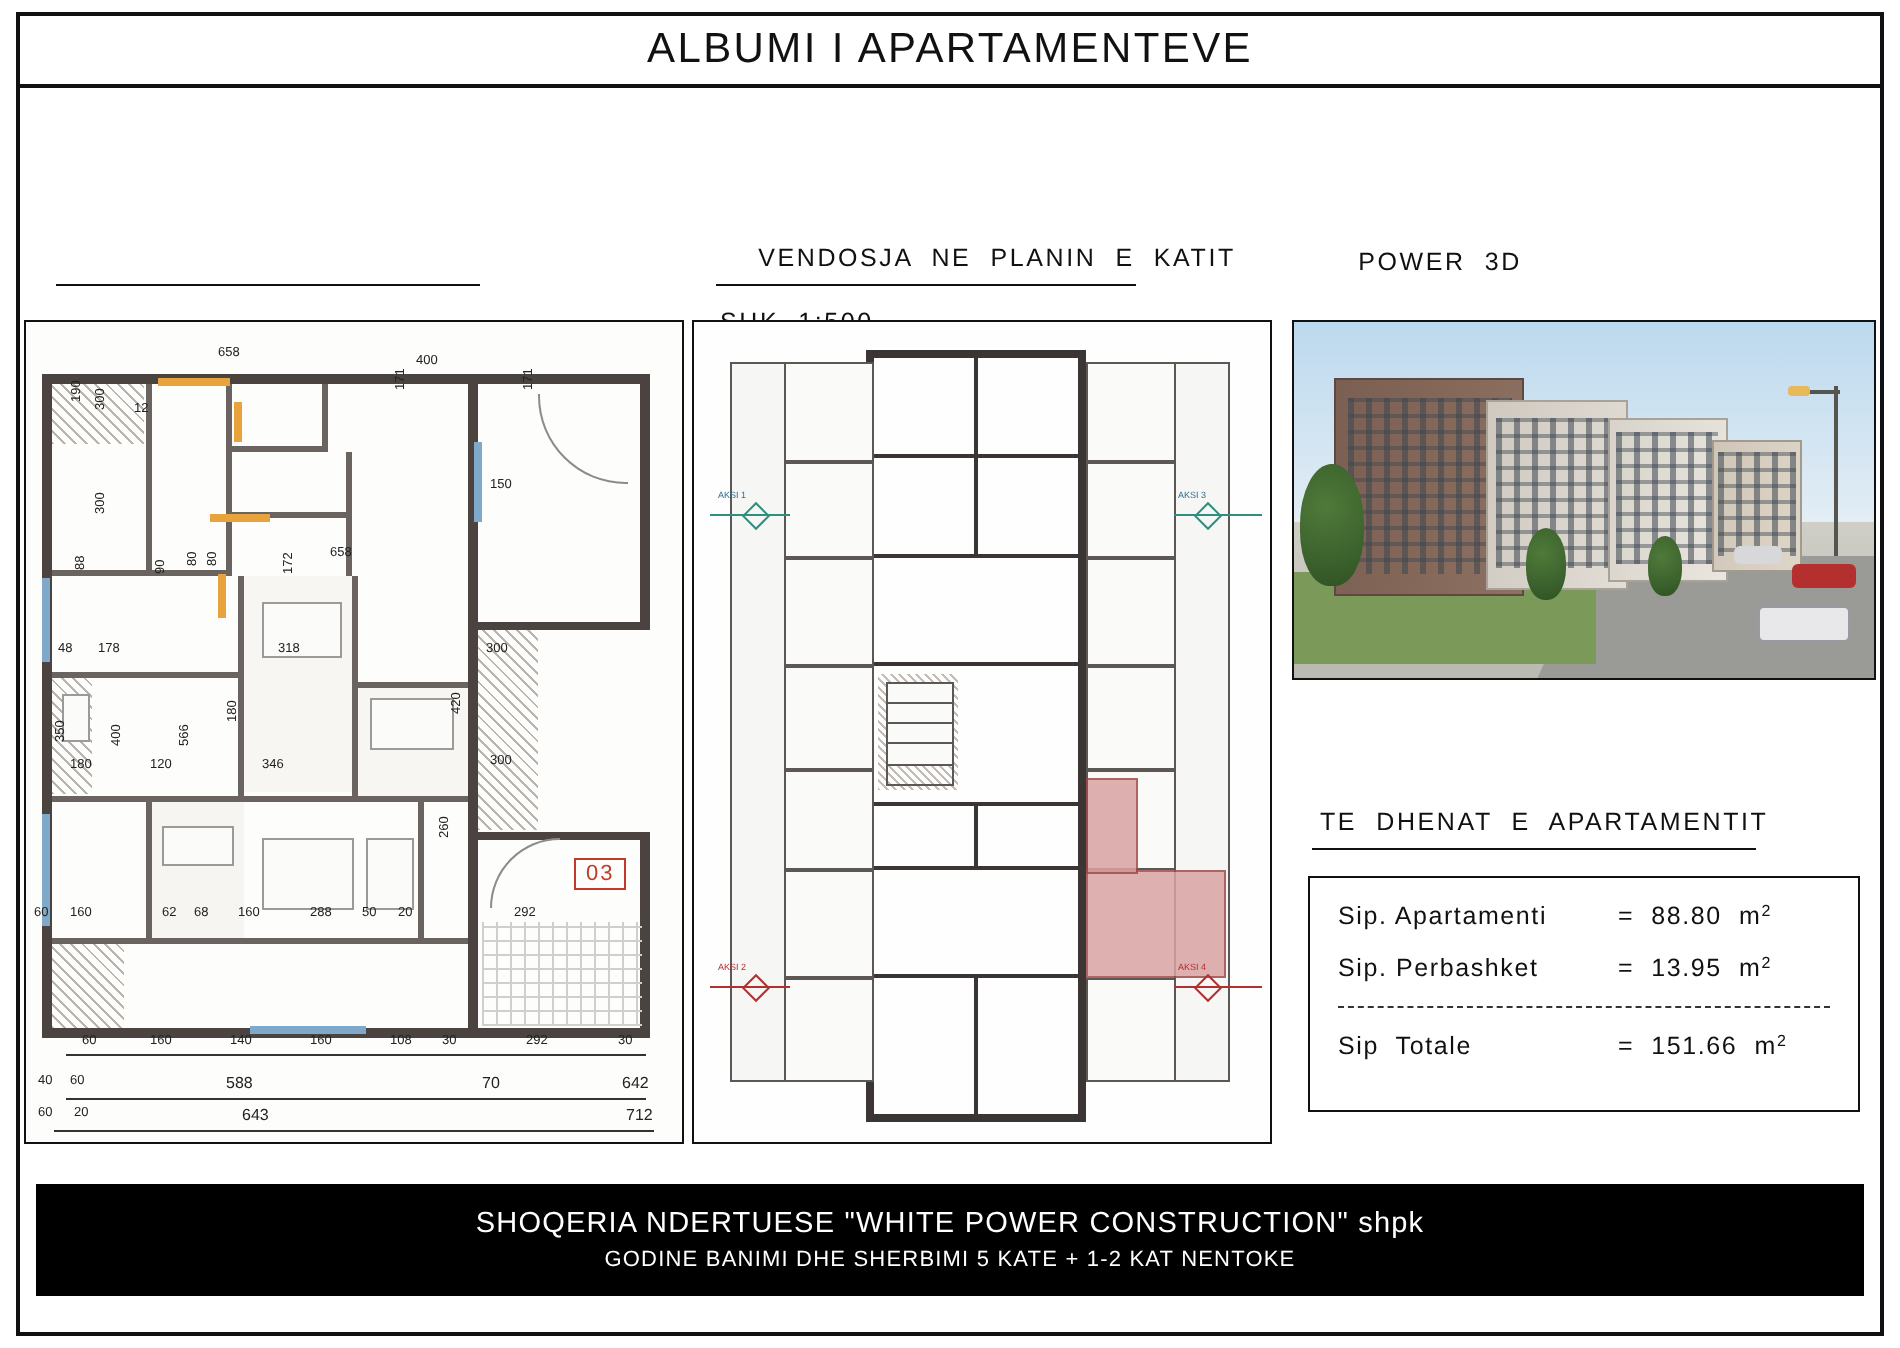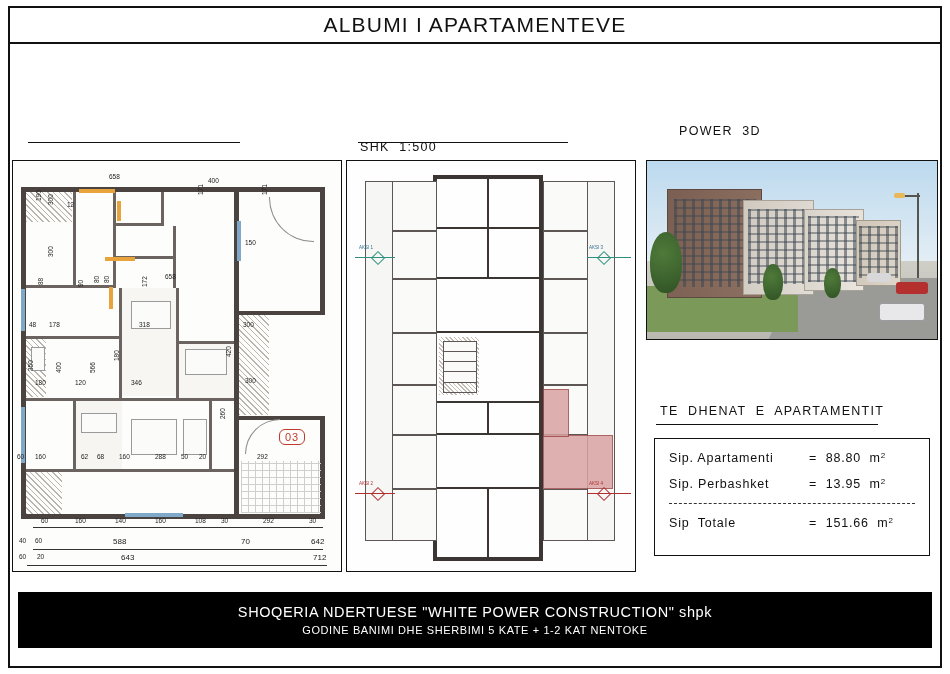--- a/index.html
+++ b/index.html
@@ -281,20 +281,21 @@
   <div class="frame"></div>
 
   <div class="title-bar">
     <div class="title">ALBUMI I APARTAMENTEVE</div>
   </div>
 
 
   <div class="caption-underline" style="left:28px; top:142px; width:212px;"></div>
 
   <div class="caption" style="left:360px; top:108px;">
+    <span>VENDOSJA  NE  PLANIN  E  KATIT</span>
     <span class="l2">SHK  1:500</span>
   </div>
   <div class="caption-underline" style="left:358px; top:142px; width:210px;"></div>
 
   <div class="caption" style="left:660px; top:110px;">
     <span>POWER  3D</span>
   </div>
 
   <div class="panel" id="plan-panel">
     <div class="plan-bg">
@@ -355,21 +356,21 @@
       <div class="furn" style="left:18px; top:186px; width:12px; height:22px;"></div>
       <div class="furn" style="left:118px; top:140px; width:38px; height:26px;"></div>
 
       <div style="position:absolute;left:228px;top:300px;width:80px;height:52px;background:
         repeating-linear-gradient(0deg,#cfcfcb 0 1px,transparent 1px 7px),
         repeating-linear-gradient(90deg,#cfcfcb 0 1px,transparent 1px 7px);"></div>
 
       <div style="position:absolute;left:256px;top:36px;width:44px;height:44px;border:1px solid #8b8b8b;border-radius:0 0 0 44px;border-top:none;border-right:none;"></div>
       <div style="position:absolute;left:232px;top:258px;width:34px;height:34px;border:1px solid #8b8b8b;border-radius:44px 0 0 0;border-bottom:none;border-right:none;"></div>
 
-      <div class="aptnum" style="left:266px; top:268px;border-radius:6px;">03</div>
+      <div class="aptnum" style="left:274px; top:268px;">03</div>
 
       <div class="dimtext" style="left:96px; top:12px;">658</div>
       <div class="dimtext" style="left:195px; top:16px;">400</div>
       <div class="dimtext" style="left:54px; top:40px;">12</div>
       <div class="dimtext v" style="left:248px; top:34px;">171</div>
 
       <div class="dimtext v" style="left:34px; top:44px;">300</div>
       <div class="dimtext v" style="left:22px; top:40px;">190</div>
       <div class="dimtext v" style="left:34px; top:96px;">300</div>
       <div class="dimtext v" style="left:24px; top:124px;">88</div>

